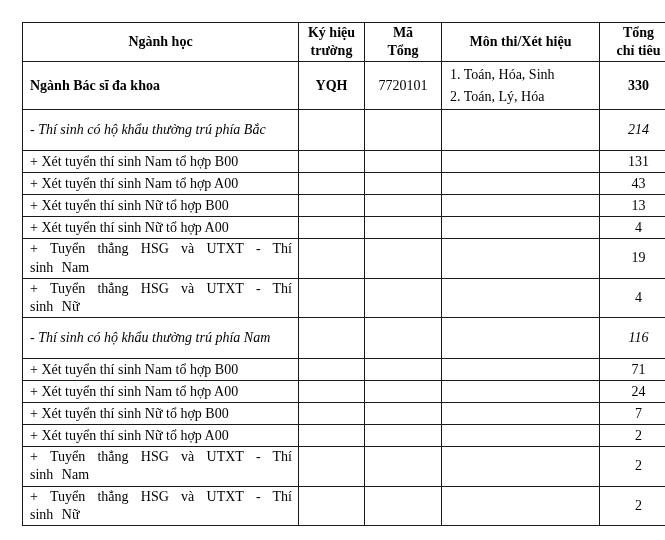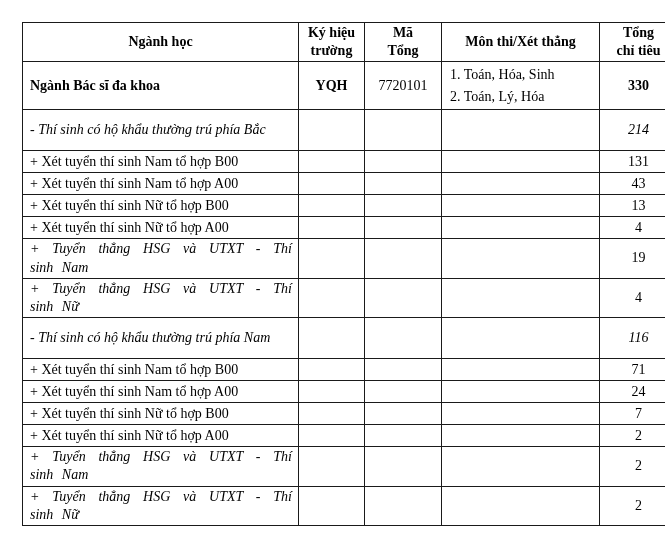--- a/index.html
+++ b/index.html
@@ -66,21 +66,20 @@
   }
 
   
   tr.row-item td { height: 22px; margin-left: 38px; }
 
   
   tr.row-justify td { height: 38px; }
   tr.row-justify td.col-nganh {
     text-align: justify;
     word-spacing: 5px;
-    font-style: italic;
   }
 </style>
 </head>
 <body>
 
 <div class="page">
   <table class="quota">
     <colgroup>
       <col class="c-nganh">
       <col class="c-kyhieu">
@@ -88,21 +87,21 @@
       <col class="c-mon">
       <col class="c-tong">
     </colgroup>
     <thead>
       <tr>
         <th>Ngành học</th>
         <th>Ký hiệu
 trường</th>
         <th>Mã
 Tổng</th>
-        <th>Môn thi/Xét thẳng</th>
+        <th>Môn thi/Xét hiệu</th>
         <th>Tổng
 chỉ tiêu</th>
       </tr>
     </thead>
     <tbody>
         <tr class="row-main">
           <td class="col-nganh cell-nganh">Ngành Bác sĩ đa khoa</td>
           <td class="col-center cell-kyhieu">YQH</td>
           <td class="col-center cell-ma">7720101</td>
           <td class="col-mon cell-mon">

